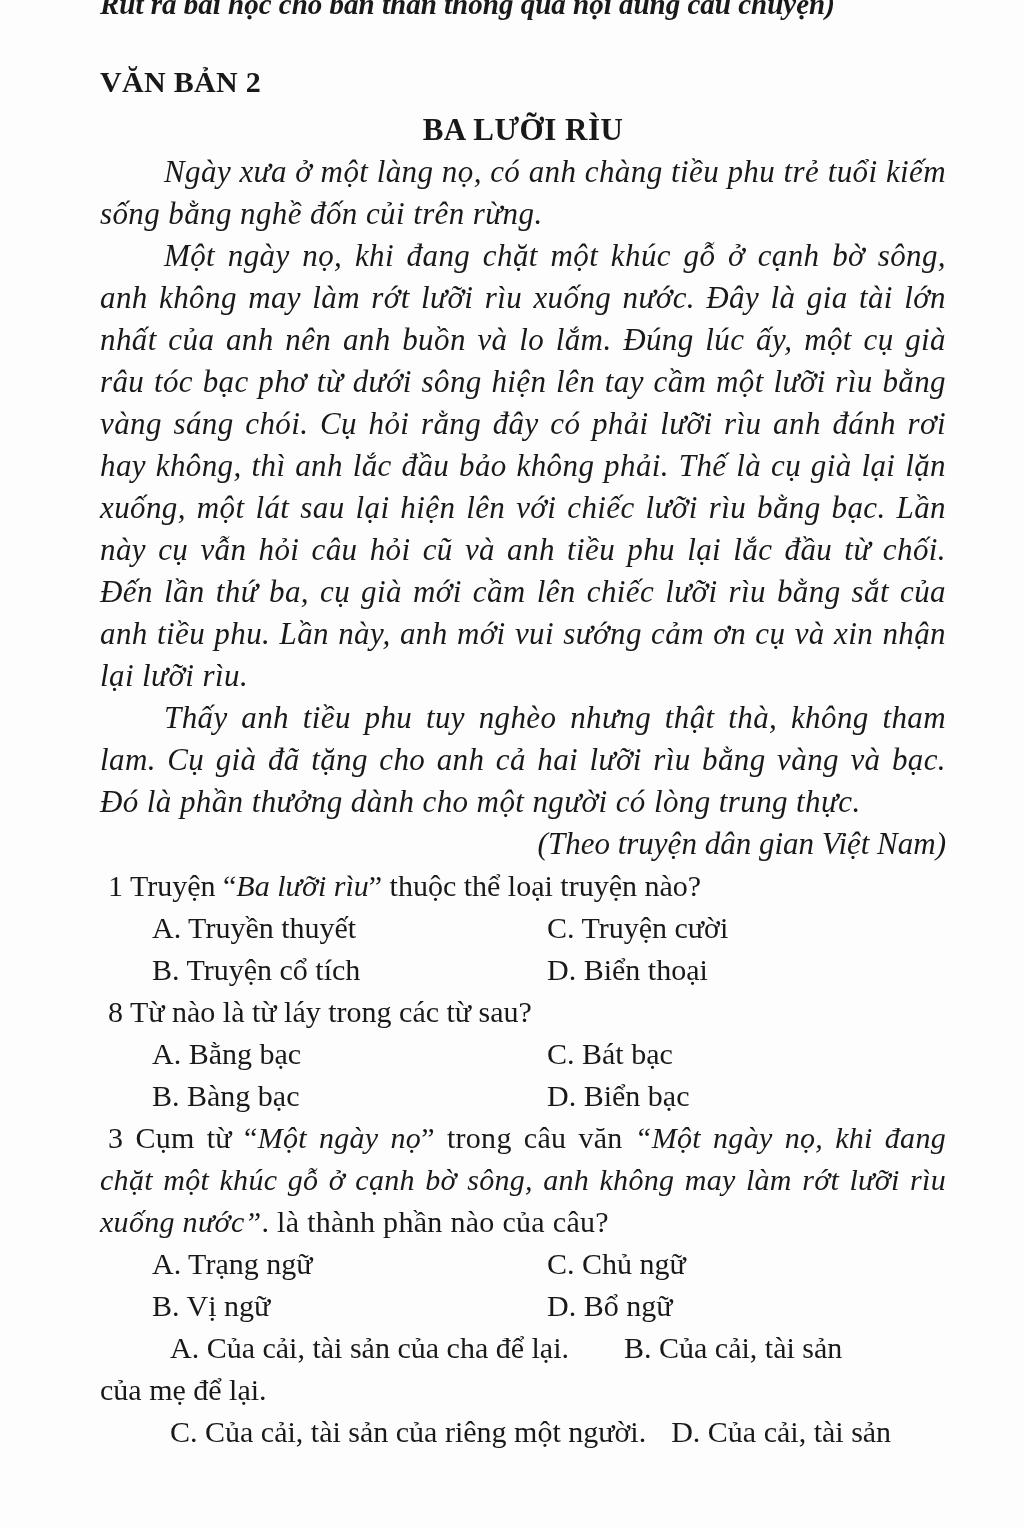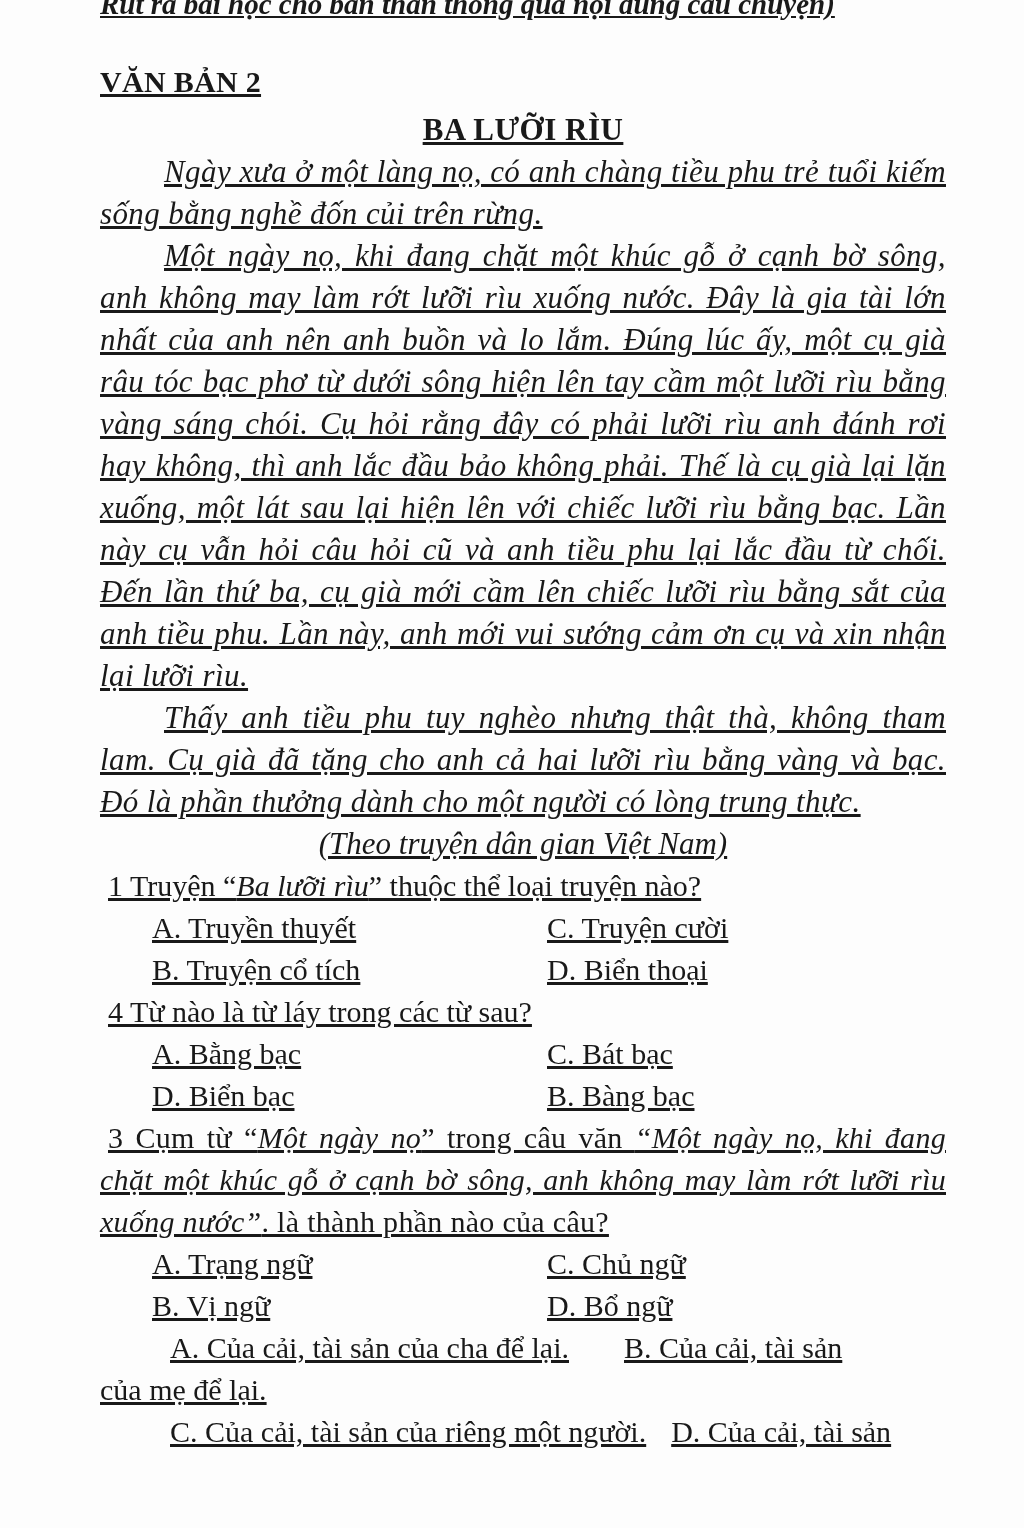--- a/index.html
+++ b/index.html
@@ -4,39 +4,39 @@
 <style>
   * { margin:0; padding:0; box-sizing:border-box; }
   html,body { width:1024px; height:1528px; overflow:hidden; }
   body {
     background:#fdfdfd;
     color:#191919;
     font-family:"Liberation Serif", "DejaVu Serif", serif;
     font-size:30px;
     line-height:42px;
   }
-  .page { width:1024px; height:1528px; padding:0 78px 0 100px; overflow:hidden; background:#fdfdfd;text-decoration:underline; }
+  .page { width:1024px; height:1528px; padding:0 78px 0 100px; overflow:hidden; background:#fdfdfd; }
 
   .rubric {
     font-weight:bold; font-style:italic;
     font-size:29px; line-height:42px;
     margin-top:-17px;
     white-space:nowrap;
   }
   .section-heading { font-weight:bold; font-size:30px; margin-top:36px; letter-spacing:0.3px; }
   .story-title { font-weight:bold; font-size:31px; text-align:center; margin-top:6px; letter-spacing:0.5px; }
 
   .story p {
     font-style:italic;
     font-size:31px; line-height:42px;
     text-align:justify;
     text-indent:64px;
     letter-spacing:0.4px;
   }
-  .attribution { font-style:italic; font-size:31px; text-align:center; }
+  .attribution { font-style:italic; font-size:31px; text-align:right; }
 
   .stem { text-align:justify; text-indent:8px; }
   .stem .it { font-style:italic; }
   .stem-tight { letter-spacing:0; }
   .q3stem { letter-spacing:0.3px; }
 
   .opts { margin-left:52px; display:grid; grid-template-columns:395px auto; }
   .opts > div { line-height:42px; }
 
   .optline { text-indent:70px; white-space:nowrap; }
@@ -67,26 +67,26 @@
     <p class="stem"><span>1 Truyện “</span><span class="it">Ba lưỡi rìu</span><span>” thuộc thể loại truyện nào?</span></p>
     <div class="opts">
       <div>A. Truyền thuyết</div>
       <div>C. Truyện cười</div>
       <div>B. Truyện cổ tích</div>
       <div>D. Biển thoại</div>
     </div>
   </div>
 
   <div>
-    <p class="stem">4 Từ nào là từ láy trong các từ sau?</p>
+    <p class="stem">8 Từ nào là từ láy trong các từ sau?</p>
     <div class="opts">
       <div>A. Bằng bạc</div>
       <div>C. Bát bạc</div>
+      <div>B. Bàng bạc</div>
       <div>D. Biển bạc</div>
-      <div>B. Bàng bạc</div>
     </div>
   </div>
 
   <div>
     <p class="stem q3stem"><span>3 Cụm từ “</span><span class="it">Một ngày nọ</span><span>” trong câu văn </span><span class="it">“Một ngày nọ, khi đang chặt một khúc gỗ ở cạnh bờ sông, anh không may làm rớt lưỡi rìu xuống nước”</span><span>. là thành phần nào của câu?</span></p>
     <div class="opts">
       <div>A. Trạng ngữ</div>
       <div>C. Chủ ngữ</div>
       <div>B. Vị ngữ</div>
       <div>D. Bổ ngữ</div>

